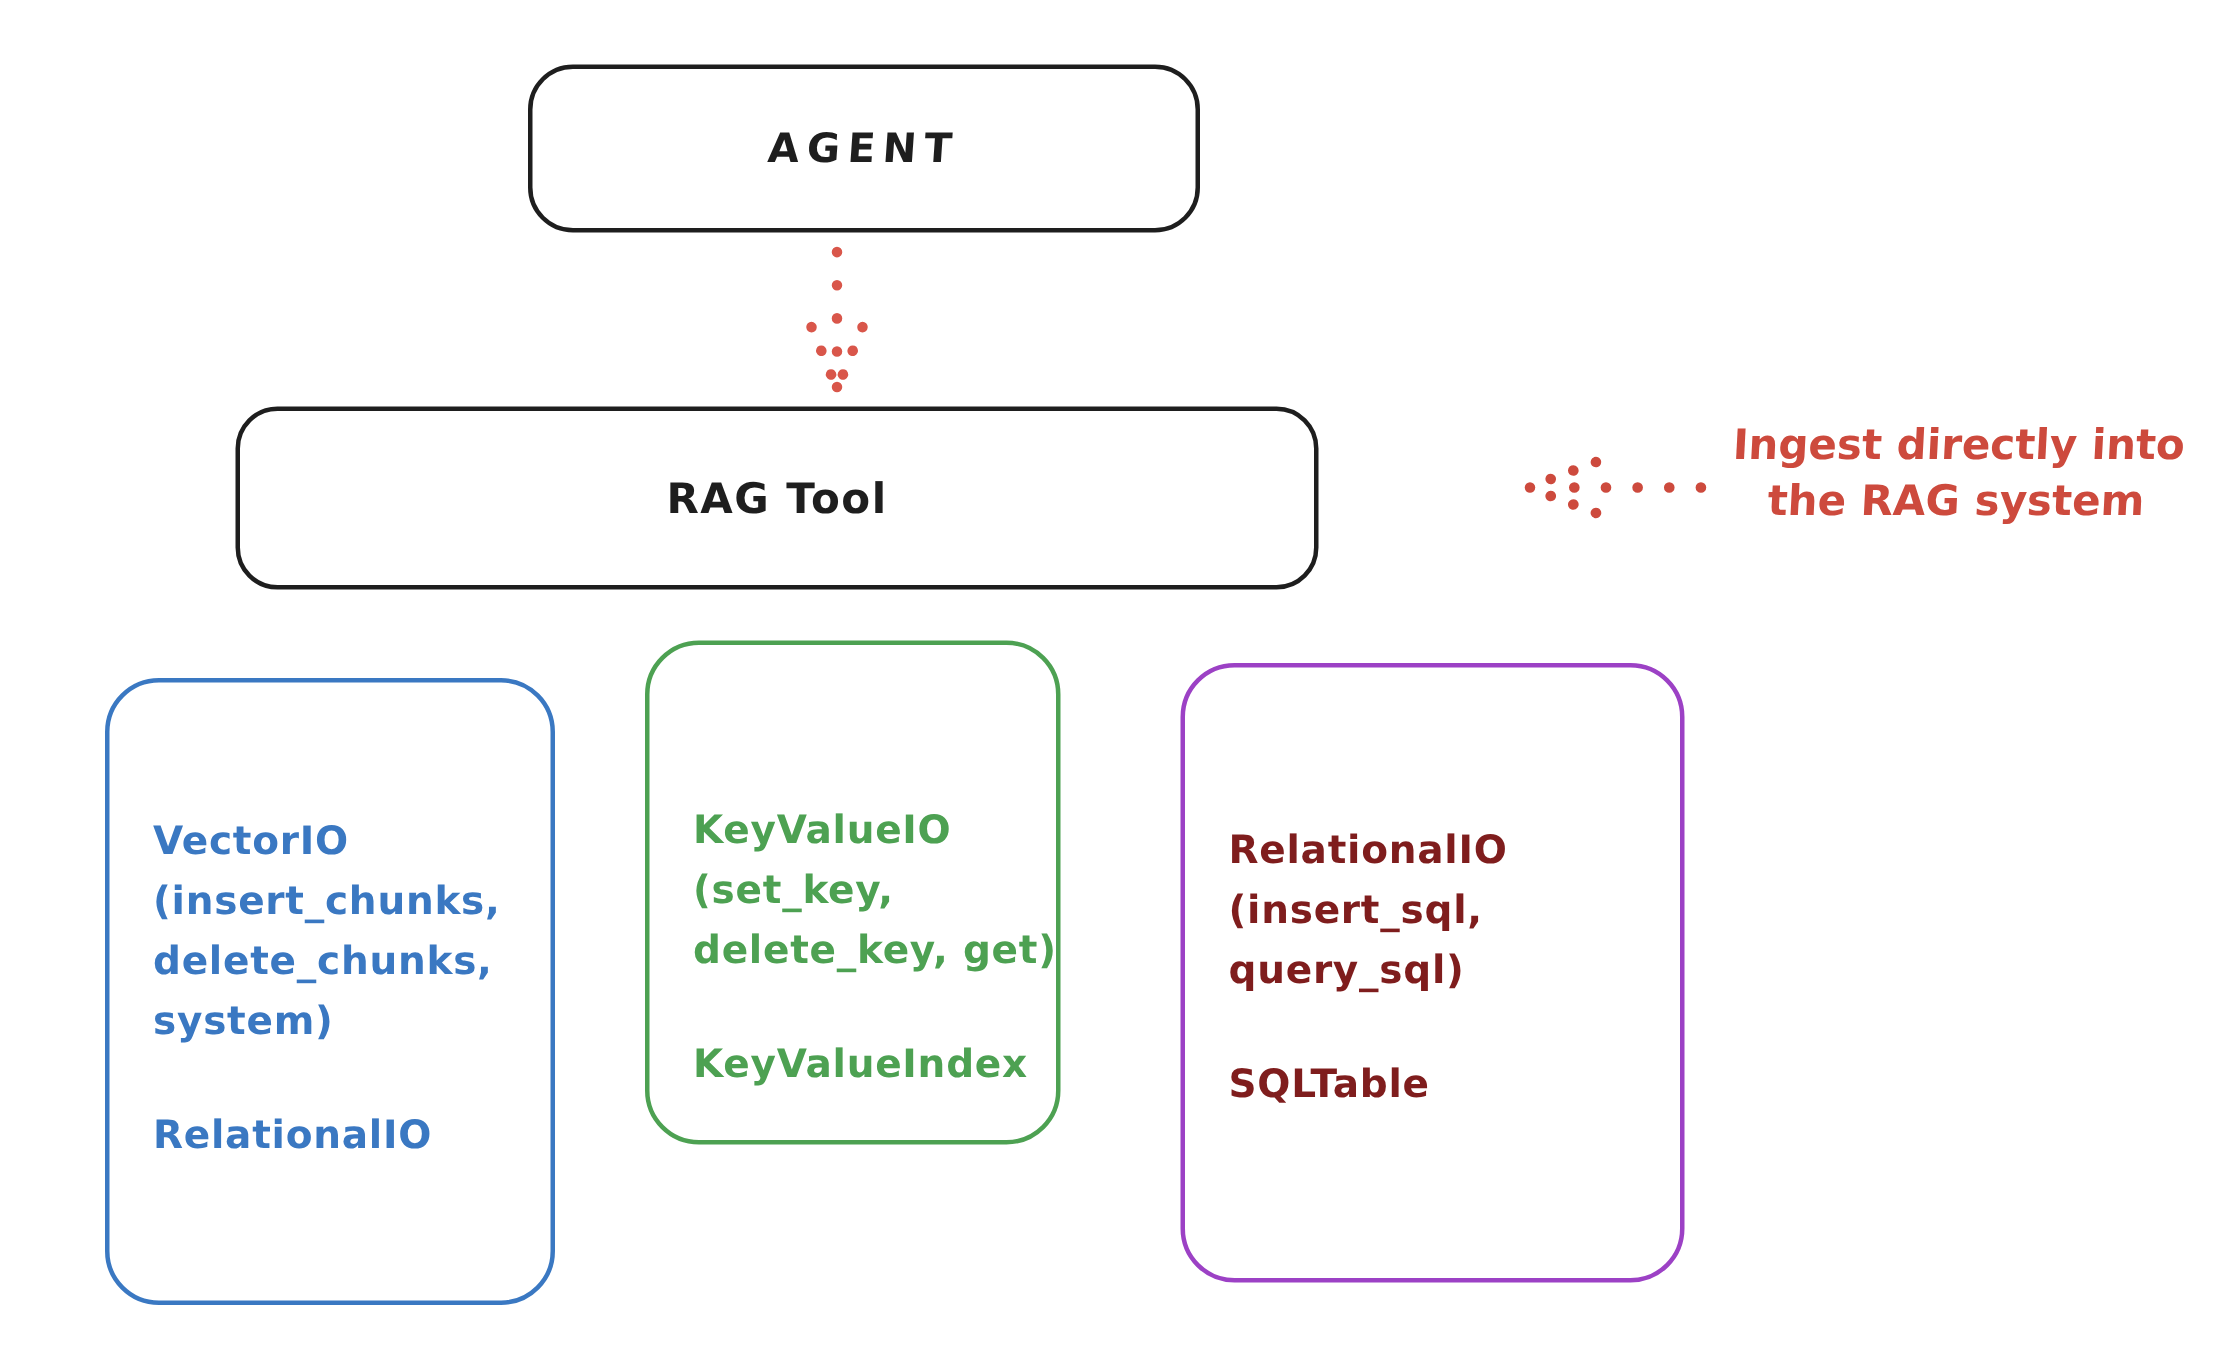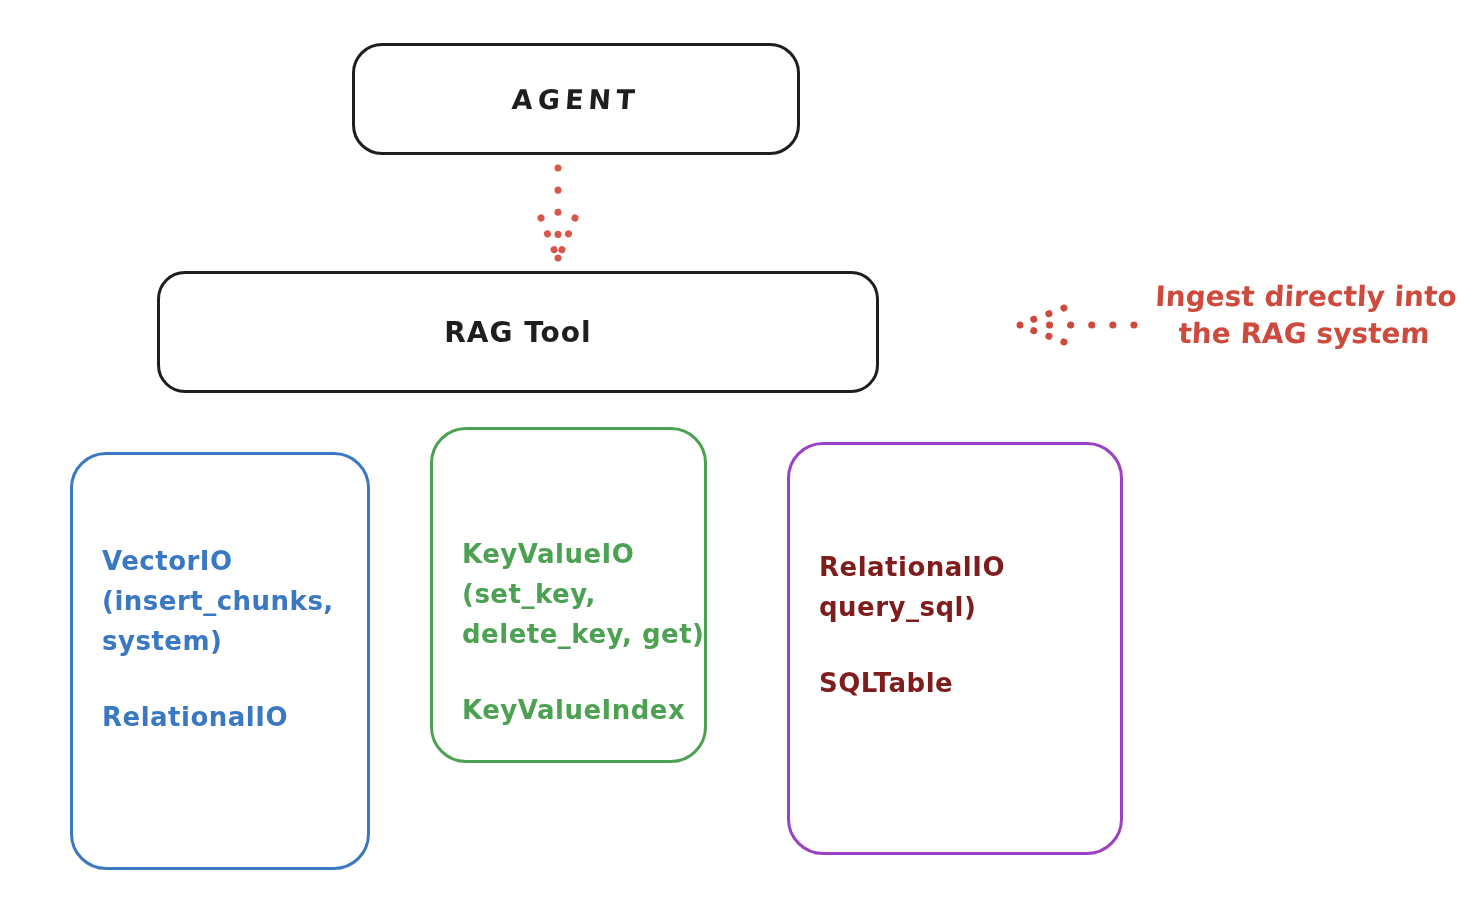--- a/index.html
+++ b/index.html
@@ -134,38 +134,40 @@
 
   <div class="annotation">
     <span class="io-line">Ingest directly into</span>
     <span class="io-line">the RAG system</span>
   </div>
 
   <div class="io-box io-box-vector">
     <div class="io-content">
       <span class="io-line">VectorIO</span>
       <span class="io-line">(insert_chunks,</span>
+      <span class="io-line">delete_chunks,</span>
       <span class="io-line">system)</span>
       <span class="io-spacer"></span>
       <span class="index-label">RelationalIO</span>
     </div>
   </div>
 
   <div class="io-box io-box-keyvalue">
     <div class="io-content">
       <span class="io-line">KeyValueIO</span>
       <span class="io-line">(set_key,</span>
       <span class="io-line">delete_key, get)</span>
       <span class="io-spacer"></span>
       <span class="index-label">KeyValueIndex</span>
     </div>
   </div>
 
   <div class="io-box io-box-relational">
     <div class="io-content">
       <span class="io-line">RelationalIO</span>
+      <span class="io-line">(insert_sql,</span>
       <span class="io-line">query_sql)</span>
       <span class="io-spacer"></span>
       <span class="index-label">SQLTable</span>
     </div>
   </div>
 
 </div>
 
 </body></html>

